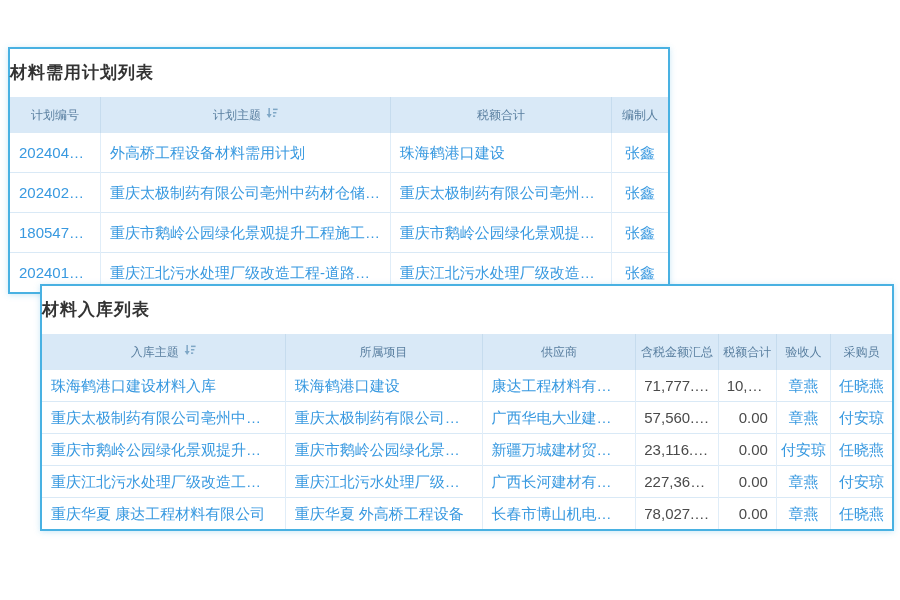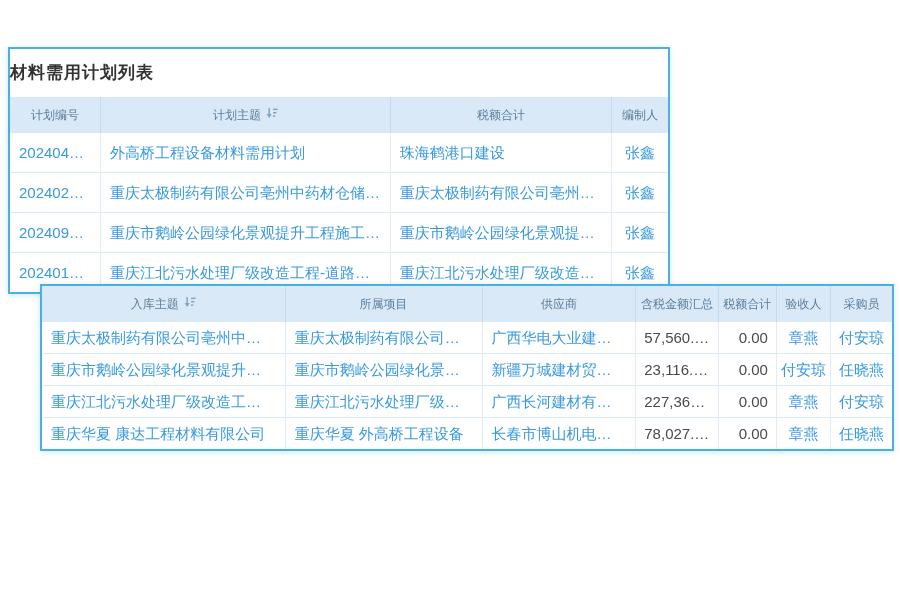--- a/index.html
+++ b/index.html
@@ -88,36 +88,37 @@
             <td>珠海鹤港口建设</td>
             <td>张鑫</td>
           </tr>
           <tr>
             <td>2024020004</td>
             <td>重庆太极制药有限公司亳州中药材仓储物流基地项目...</td>
             <td>重庆太极制药有限公司亳州中药材仓储物流...</td>
             <td>张鑫</td>
           </tr>
           <tr>
-            <td>2024090001</td>
+            <td>1805474763</td>
             <td>重庆市鹅岭公园绿化景观提升工程施工材料需用计划</td>
             <td>重庆市鹅岭公园绿化景观提升工程施工</td>
             <td>张鑫</td>
           </tr>
           <tr>
             <td>2024010011</td>
             <td>重庆江北污水处理厂级改造工程-道路修复工程主要材料</td>
             <td>重庆江北污水处理厂级改造工程-道路修复工程</td>
             <td>张鑫</td>
           </tr>
         </tbody>
     </table>
   </section>
 
   <section class="card inbound-card">
+    <div class="card-title">材料入库列表</div>
     <table class="inbound">
       <colgroup>
           <col>
           <col>
           <col>
           <col>
           <col>
           <col>
           <col>
         </colgroup>
@@ -134,20 +135,29 @@
               </svg></th>
             <th><span class="th-label">所属项目</span></th>
             <th><span class="th-label">供应商</span></th>
             <th><span class="th-label">含税金额汇总</span></th>
             <th><span class="th-label">税额合计</span></th>
             <th><span class="th-label">验收人</span></th>
             <th><span class="th-label">采购员</span></th>
           </tr>
         </thead>
       <tbody id="inbound-body">
+          <tr>
+            <td>珠海鹤港口建设材料入库</td>
+            <td>珠海鹤港口建设</td>
+            <td>康达工程材料有限公司</td>
+            <td>71,777.00</td>
+            <td>10,42...</td>
+            <td>章燕</td>
+            <td>任晓燕</td>
+          </tr>
           <tr>
             <td>重庆太极制药有限公司亳州中药材仓储物流基...</td>
             <td>重庆太极制药有限公司亳州中药材仓...</td>
             <td>广西华电大业建材有限公司</td>
             <td>57,560.00</td>
             <td>0.00</td>
             <td>章燕</td>
             <td>付安琼</td>
           </tr>
           <tr>

